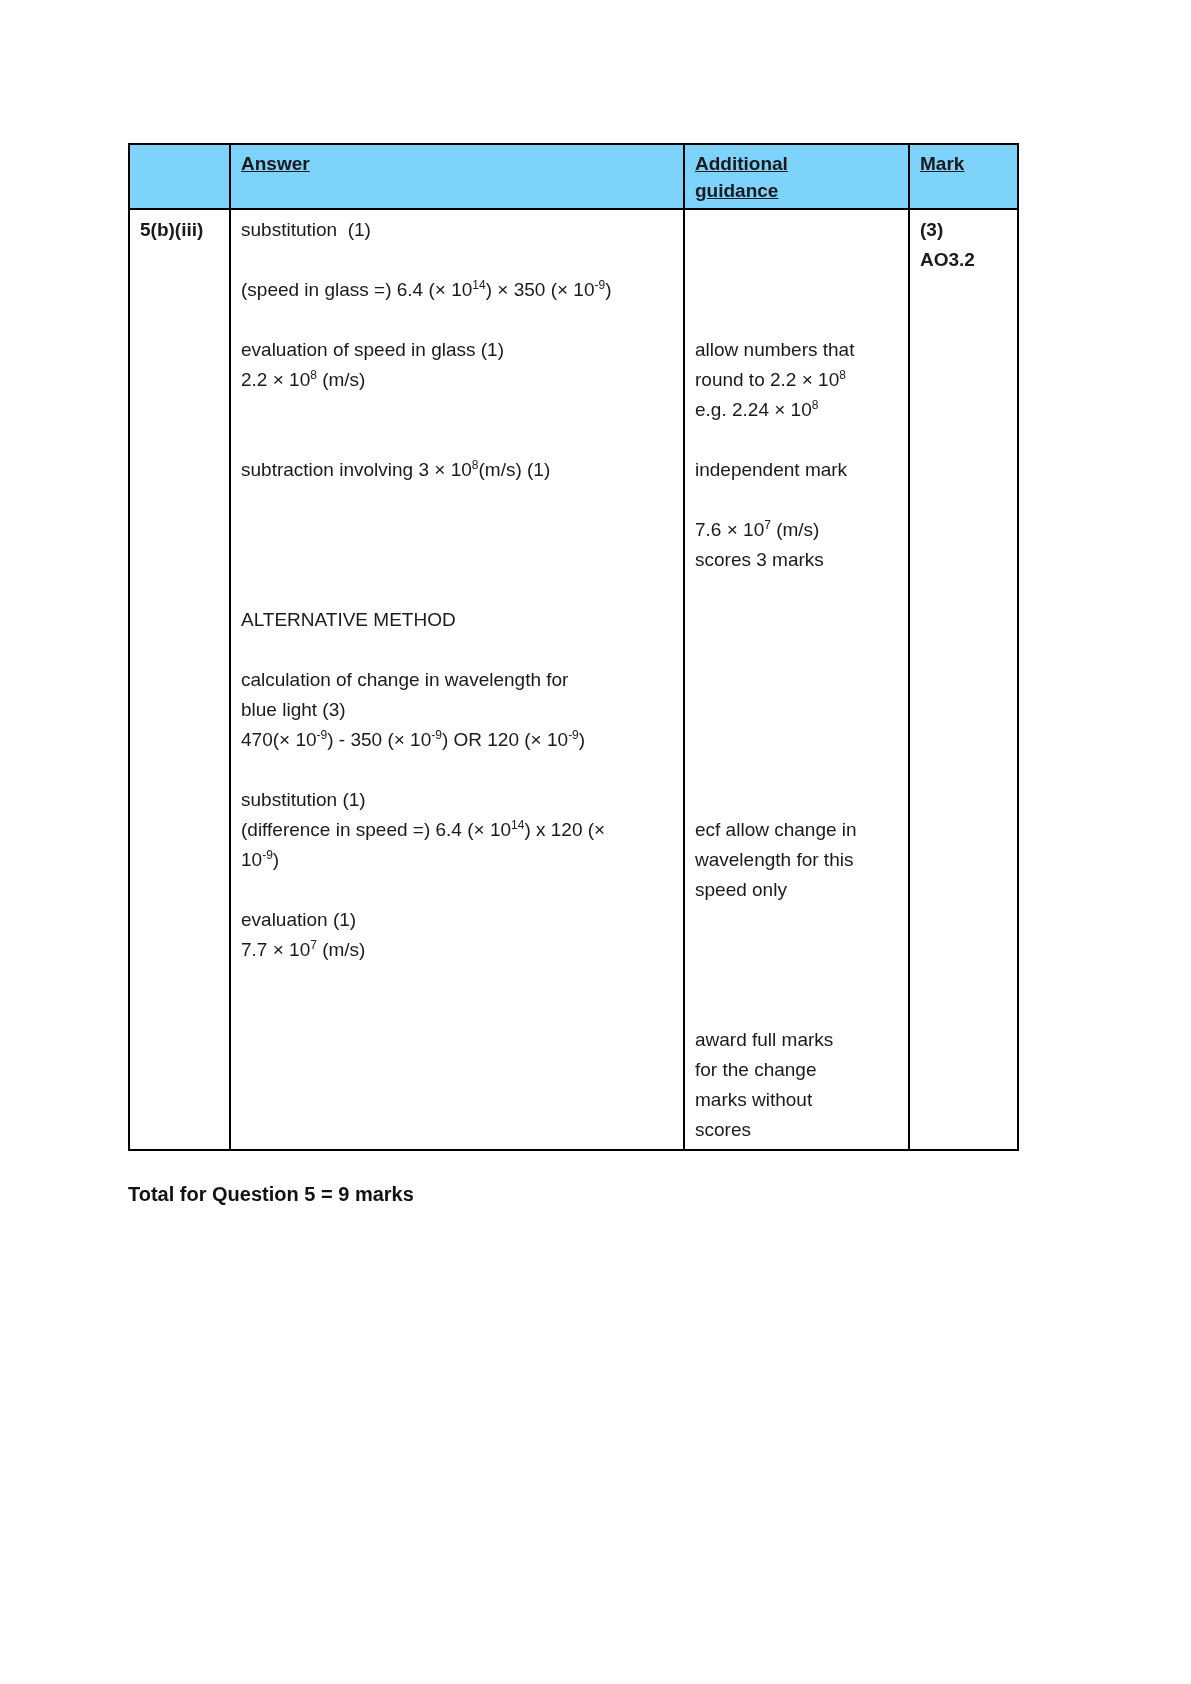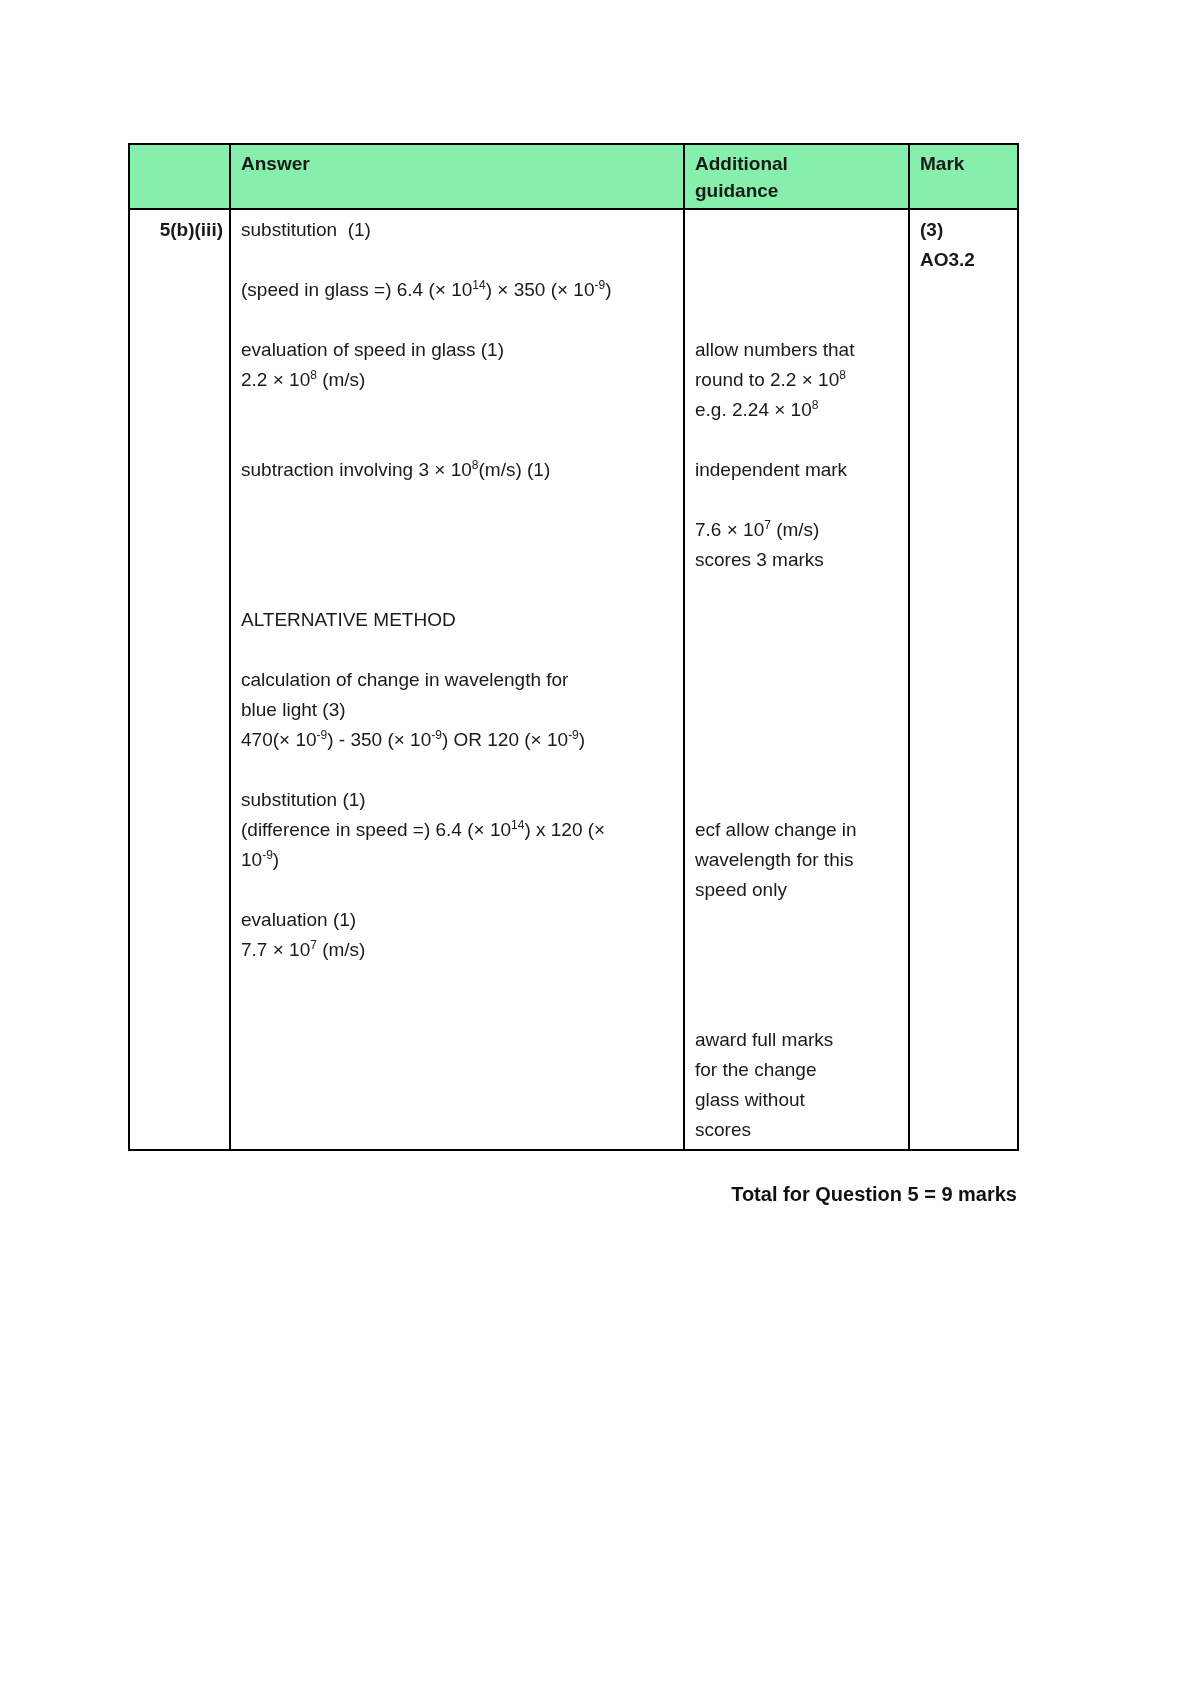--- a/index.html
+++ b/index.html
@@ -22,46 +22,47 @@
     border-collapse: collapse;
     table-layout: fixed;
     width: 889px;
   }
   table.ms th, table.ms td {
     border: 2px solid #000000;
     vertical-align: top;
     padding: 5px 6px 4px 10px;
   }
   table.ms th {
-    background: #86efac;
+    background: #7dd3fc;
     text-align: left;
     font-size: 19px;
     font-weight: 700;
     line-height: 27px;
     white-space: pre-line;
     height: 48px;
+    text-decoration: underline;
   }
-  td.qcol { font-weight: 700; font-size: 19px; text-align: right; }
+  td.qcol { font-weight: 700; font-size: 19px; }
   .line {
     line-height: 30px;
     font-size: 19px;
     white-space: pre;
   }
   .line sup {
     font-size: 12px;
     line-height: 0;
     vertical-align: 7px;
     text-align: center;
   }
   td.markcol .line { font-weight: 700; }
   td.bodyrow { height: 929px; }
   .total {
     width: 889px;
     margin-top: 32px;
-    text-align: right;
+    text-align: left;
     font-weight: 700;
     font-size: 20px;
     color: #111111;
   }
 </style>
 </head>
 <body>
 
 <div class="page">
   <div class="content">
@@ -136,21 +137,21 @@
               <div class="line">&nbsp;</div>
               <div class="line">ecf allow change in</div>
               <div class="line">wavelength for this</div>
               <div class="line">speed only</div>
               <div class="line">&nbsp;</div>
               <div class="line">&nbsp;</div>
               <div class="line">&nbsp;</div>
               <div class="line">&nbsp;</div>
               <div class="line">award full marks</div>
               <div class="line">for the change</div>
-              <div class="line">glass without</div>
+              <div class="line">marks without</div>
               <div class="line">scores</div>
             </td>
           <td class="markcol bodyrow">
               <div class="line">(3)</div>
               <div class="line">AO3.2</div>
             </td>
         </tr>
       </tbody>
     </table>
     <div class="total">Total for Question 5 = 9 marks</div>

